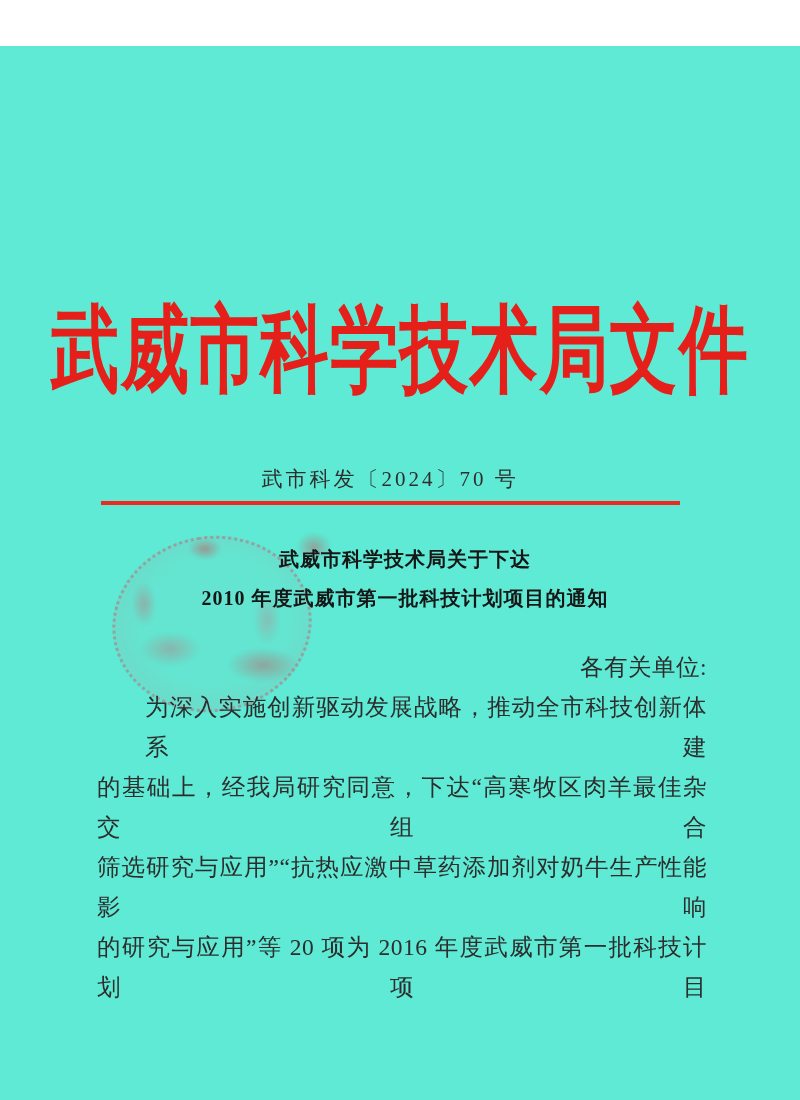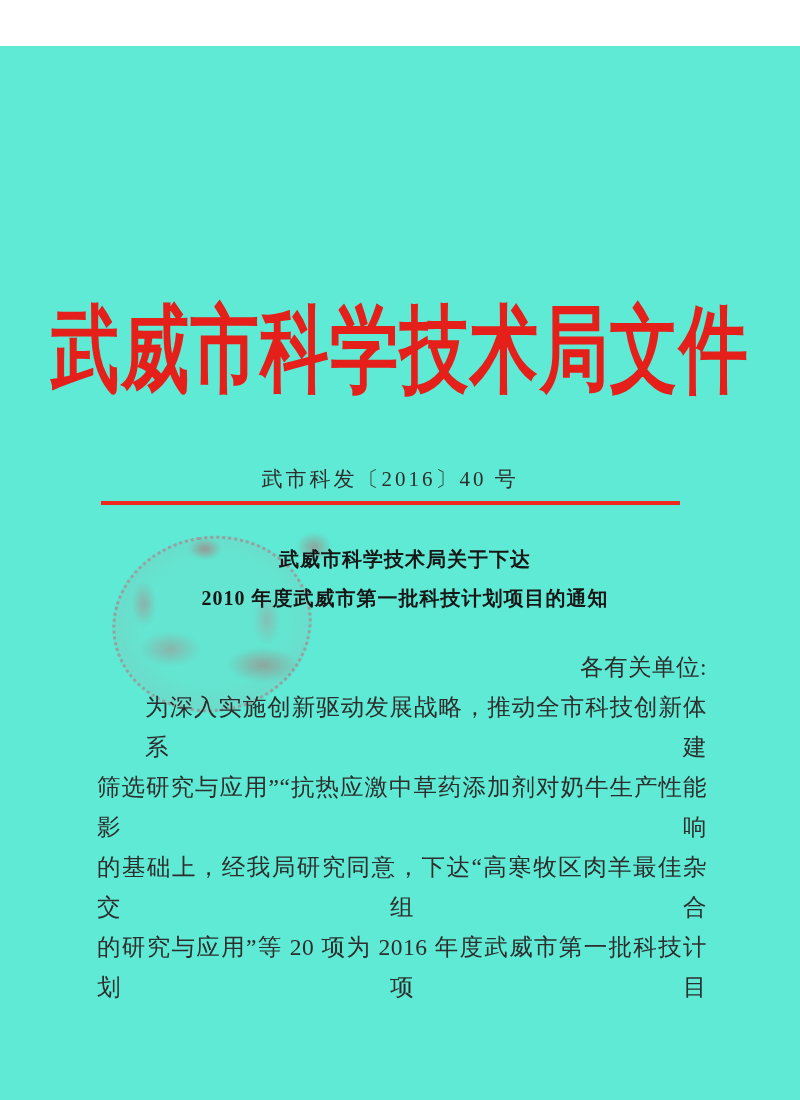--- a/index.html
+++ b/index.html
@@ -139,21 +139,21 @@
     background: linear-gradient(to bottom, rgba(0,0,0,0), rgba(130,130,130,0.14));
   }
 </style>
 </head>
 <body>
 
 <div class="page">
 
   <div class="org-title">武威市科学技术局文件</div>
 
-  <div class="doc-number">武市科发〔2016〕40 号</div>
+  <div class="doc-number">武市科发〔2024〕70 号</div>
 
   <div class="red-rule"></div>
 
   <div class="stamp">
     <div class="stamp-ring"></div>
     <div class="speckle s1"></div>
     <div class="speckle s2"></div>
     <div class="speckle s3"></div>
     <div class="speckle s4"></div>
     <div class="speckle s5"></div>
@@ -161,21 +161,21 @@
   </div>
 
   <div class="notice-title">
     <div>武威市科学技术局关于下达</div>
     <div>2010 年度武威市第一批科技计划项目的通知</div>
   </div>
 
   <div class="body-text">
     <div class="salutation">各有关单位:</div>
     <div class="line indent">为深入实施创新驱动发展战略，推动全市科技创新体系建</div>
+    <div class="line">的基础上，经我局研究同意，下达“高寒牧区肉羊最佳杂交组合</div>
     <div class="line">筛选研究与应用”“抗热应激中草药添加剂对奶牛生产性能影响</div>
-    <div class="line">的基础上，经我局研究同意，下达“高寒牧区肉羊最佳杂交组合</div>
     <div class="line">的研究与应用”等 20 项为 2016 年度武威市第一批科技计划项目</div>
 
   </div>
 
   <div class="scan-shadow"></div>
 
 </div>
 
 </body></html>

